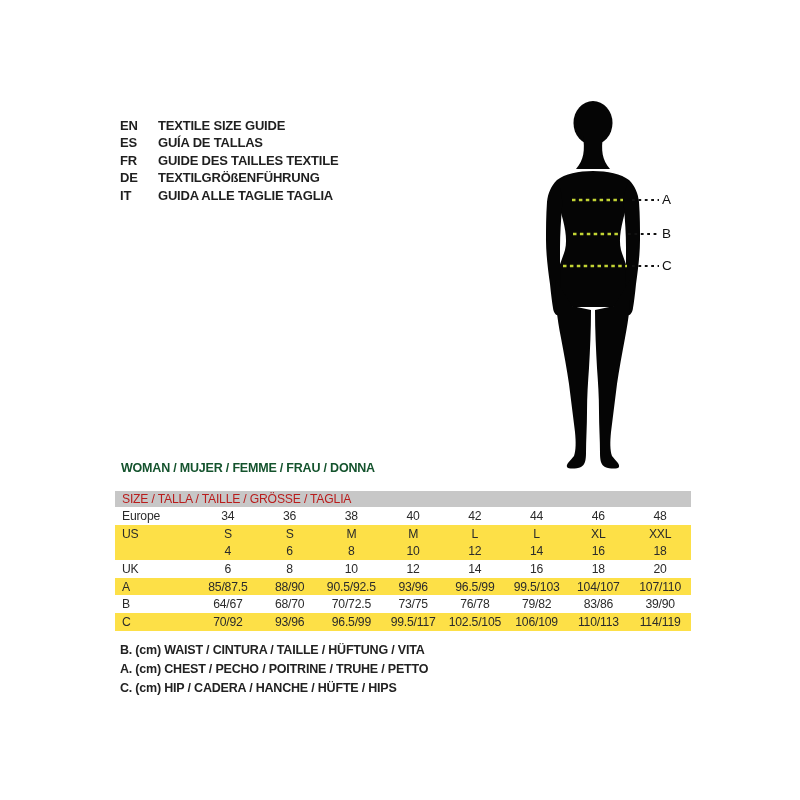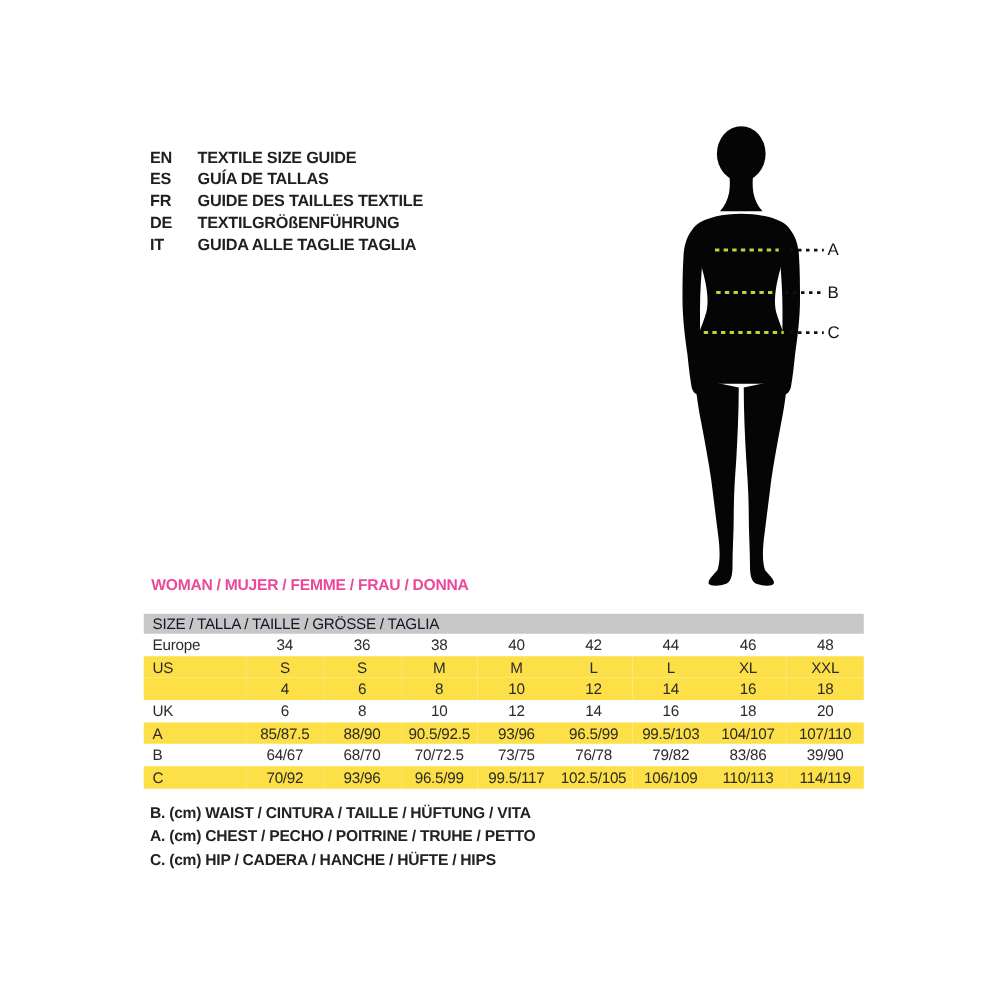--- a/index.html
+++ b/index.html
@@ -25,32 +25,32 @@
   .figure { position: absolute; left: 520px; top: 90px; width: 200px; height: 390px; }
   .figure svg { position: absolute; left: 0; top: 0; }
   .measure-label {
     position: absolute; left: 142px; width: 20px;
     font-size: 13.5px; font-weight: 400; color: #111;
   }
 
   
   .section-title {
     position: absolute; left: 121px; top: 461px;
-    font-size: 12.5px; font-weight: 700; color: #ec4899;
+    font-size: 12.5px; font-weight: 700; color: #14532d;
   }
 
   
   .size-table {
     position: absolute; left: 115px; top: 491px; width: 576px;
     border-collapse: collapse; table-layout: fixed;
     font-size: 12.2px; color: #2b2b2b;
   }
   .size-table col.label-col { width: 82px; }
   .size-table thead th {
-    background: #c7c7c7; color: #0f172a;
+    background: #c7c7c7; color: #b91c1c;
     font-weight: 400; text-align: left;
     height: 16px; padding: 0 4px 0 7px; font-size: 12.2px;
   }
   .size-table tbody td { height: 17.7px; text-align: center; font-weight: 400; }
   .size-table tbody td.row-label { text-align: left; padding-left: 7px; }
   .size-table tbody tr.shade { background: #fde047; }
 
   
   .notes { position: absolute; left: 120px; top: 643px; }
   .note-line { height: 19.2px; font-size: 12.5px; font-weight: 700; color: #222; white-space: nowrap; }

